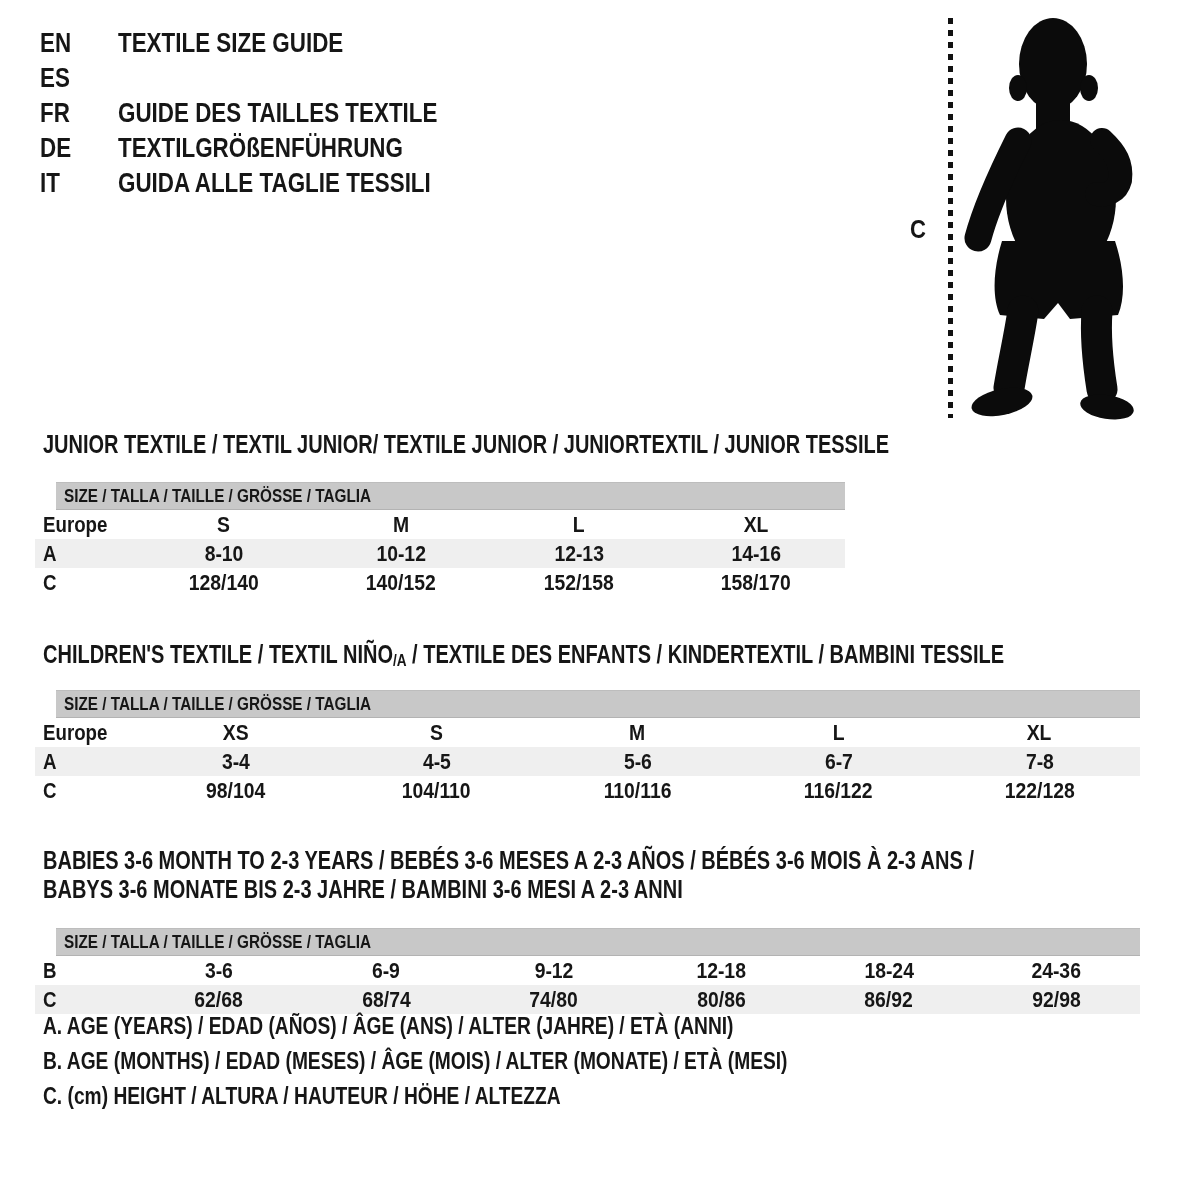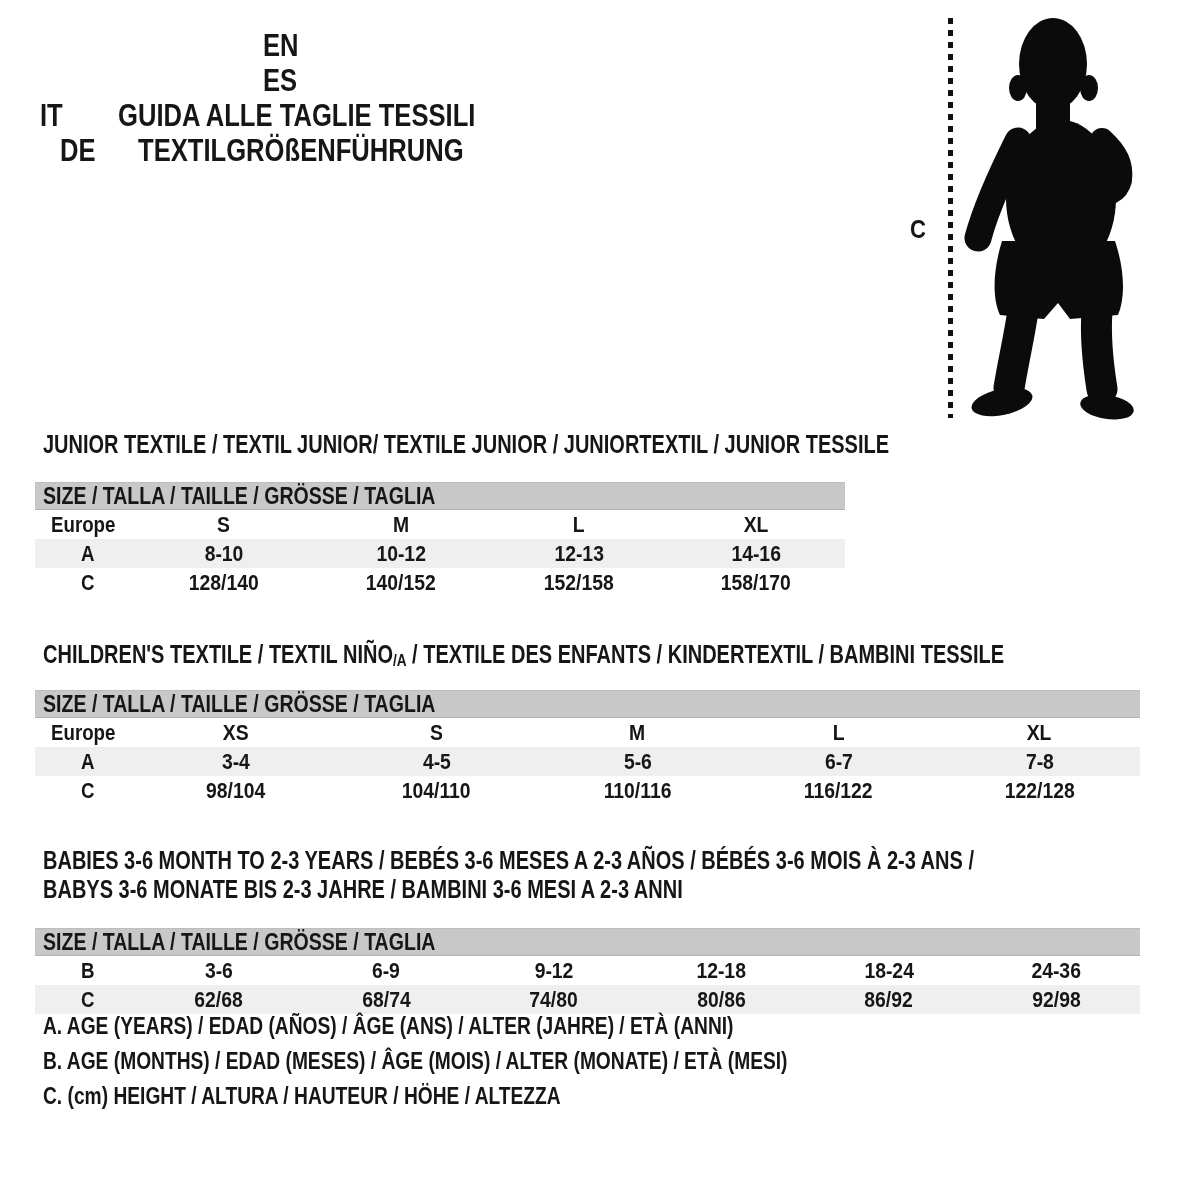--- a/index.html
+++ b/index.html
@@ -6,21 +6,21 @@
   body{
     position:relative;width:1200px;height:1200px;overflow:hidden;
     font-family:"Liberation Sans","DejaVu Sans",sans-serif;
     font-weight:bold;color:#161616;
   }
   .abs{position:absolute;}
   .cond{transform:scaleX(.8);transform-origin:0 50%;white-space:nowrap;}
 
   
   .lang{left:40px;top:27px;}
-  .lang-row{display:flex;align-items:baseline;height:35px;font-size:32px;justify-content:center;}
+  .lang-row{display:flex;align-items:baseline;height:35px;font-size:28px;}
   .lang-code{width:78px;}
   .lang-code span,.lang-title span{display:inline-block;transform:scaleX(.8);transform-origin:0 50%;white-space:nowrap;}
 
   
   .fig-line{left:948px;top:18px;width:5px;height:400px;
     background:repeating-linear-gradient(to bottom,#111 0 6px,transparent 6px 12px);}
   .fig-c{left:910px;top:214px;font-size:26px;}
   .fig-c span{display:inline-block;transform:scaleX(.85);transform-origin:0 50%;}
   .sil{left:956px;top:8px;width:192px;height:414px;}
 
@@ -30,51 +30,56 @@
   .t2{left:43px;top:640px;}
   .t3{left:43px;top:846px;}
   .subA{font-size:17px;vertical-align:-3px;}
 
   
   .stable{background:#fff;}
   .tb1{left:35px;top:482px;width:810px;}
   .tb2{left:35px;top:690px;width:1105px;}
   .tb3{left:35px;top:928px;width:1105px;}
   .thead{height:28px;background:#c8c8c8;display:flex;align-items:center;
-    font-size:23px;padding-left:8px;box-sizing:border-box;
-    border-top:1px solid #bdbdbd;border-bottom:1px solid #b3b3b3;}
+    font-size:18px;padding-left:8px;box-sizing:border-box;
+    border-top:1px solid #bdbdbd;border-bottom:1px solid #b3b3b3;margin-left:21px;}
   .thead span{display:inline-block;transform:scaleX(.85);transform-origin:0 50%;white-space:nowrap;}
   .trow{display:flex;height:29px;align-items:center;font-size:22px;}
   .trow.alt{background:#efefef;}
-  .tlabel{width:100px;padding-left:8px;box-sizing:border-box;text-align:center;}
+  .tlabel{width:100px;padding-left:8px;box-sizing:border-box;text-align:left;}
   .tlabel span{display:inline-block;transform:scaleX(.85);transform-origin:0 50%;white-space:nowrap;}
   .tcell{flex:1;text-align:center;}
   .tcell span{display:inline-block;transform:scaleX(.88);transform-origin:50% 50%;white-space:nowrap;}
 
   
   .legend{left:43px;top:1008px;}
   .legend-line{font-size:24px;line-height:35px;transform:scaleX(.8);transform-origin:0 50%;white-space:nowrap;}
 </style>
 </head>
 <body>
 
 <div class="abs lang">
   <div class="lang-row">
     <div class="lang-code"><span>EN</span></div>
+    <div class="lang-title"><span>TEXTILE SIZE GUIDE</span></div>
   </div>
   <div class="lang-row">
     <div class="lang-code"><span>ES</span></div>
+  </div>
+  <div class="lang-row">
+    <div class="lang-code"><span>FR</span></div>
+    <div class="lang-title"><span>GUIDE DES TAILLES TEXTILE</span></div>
+  </div>
+  <div class="lang-row">
+    <div class="lang-code"><span>DE</span></div>
+    <div class="lang-title"><span>TEXTILGRÖßENFÜHRUNG</span></div>
   </div>
   <div class="lang-row">
     <div class="lang-code"><span>IT</span></div>
     <div class="lang-title"><span>GUIDA ALLE TAGLIE TESSILI</span></div>
-  </div>
-  <div class="lang-row">
-    <div class="lang-code"><span>DE</span></div>
-    <div class="lang-title"><span>TEXTILGRÖßENFÜHRUNG</span></div>
   </div>
 </div>
 
 <div class="abs fig-line"></div>
 <div class="abs fig-c"><span>C</span></div>
 <svg class="abs sil" viewBox="0 0 192 414" xmlns="http://www.w3.org/2000/svg">
   <g fill="#0b0b0b" stroke="none">
 
     <ellipse cx="97" cy="56" rx="34" ry="46"></ellipse>
 

